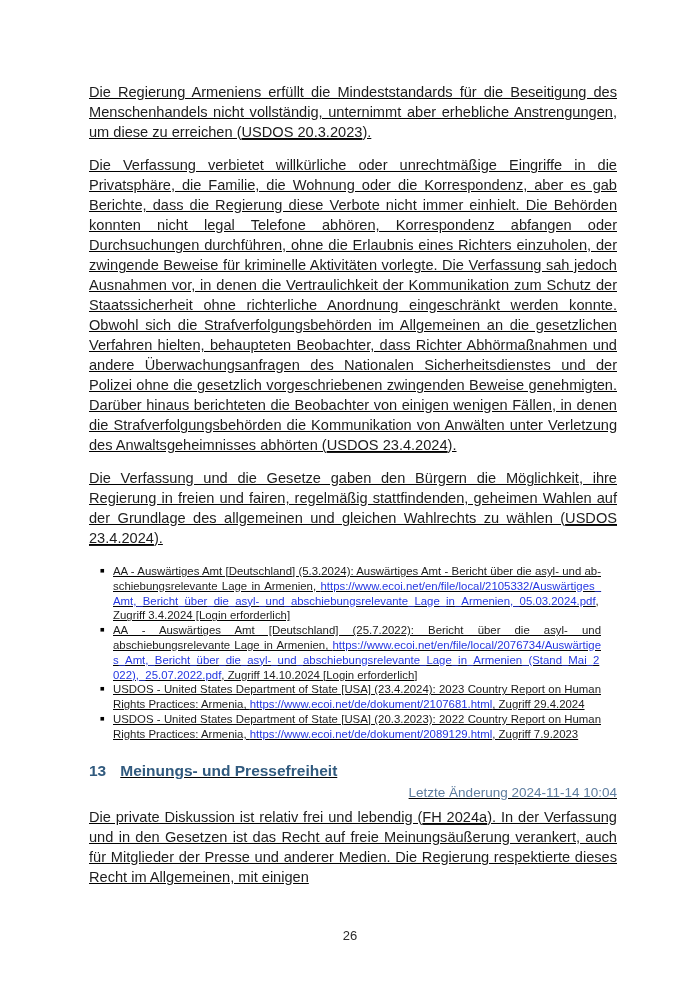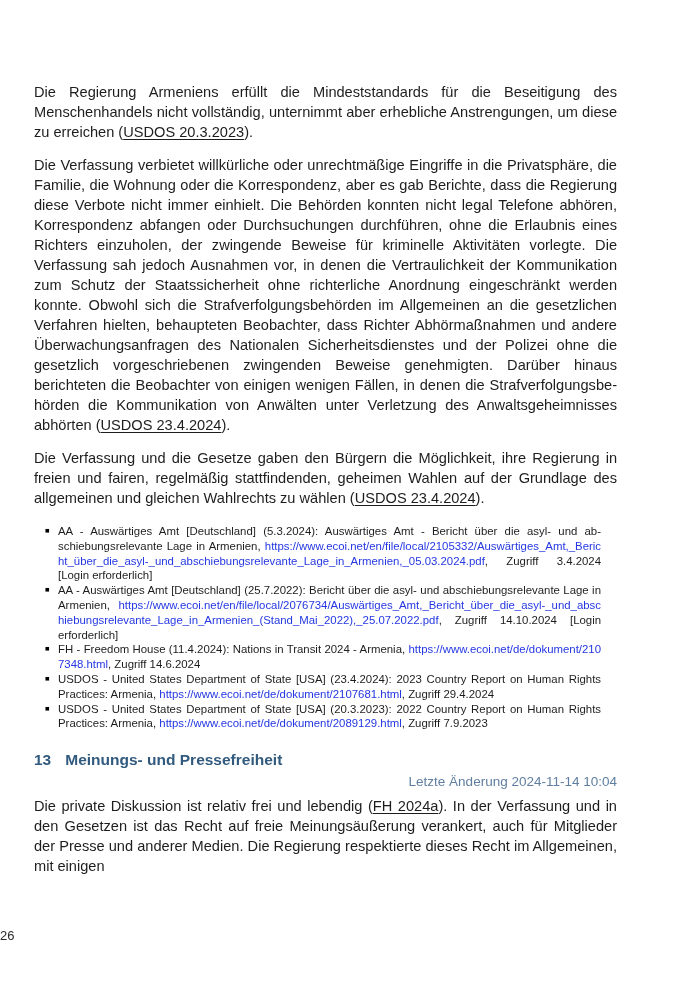--- a/index.html
+++ b/index.html
@@ -10,21 +10,22 @@
   }
   .page {
     position: relative;
     width: 700px;
     height: 990px;
     background: #ffffff;
     overflow: hidden;
     box-sizing: border-box;
   }
   .content {
-    padding: 82px 83px 0 34px;
+    padding: 82px 83px 0 89px;
+    text-decoration: underline;
   }
   p.body {
     margin: 0 0 13px 0;
     font-size: 14.6px;
     line-height: 20px;
     color: var(--text, #1d1d1d);
     text-align: justify;
     hyphens: manual;
   }
   p.quellen {
@@ -88,40 +89,39 @@
     text-align: right;
   }
   p.body.after-heading {
     margin-top: 6px;
   }
   .page-number {
     position: absolute;
     left: 0;
     right: 0;
     bottom: 47px;
-    text-align: left;
+    text-align: center;
     font-size: 13px;
     color: #2a2a2a;
   }
 </style>
 </head>
 <body>
 
 <div class="page">
   <div class="content">
 
     <p class="body">Die Regierung Armeniens erfüllt die Mindeststandards für die Beseitigung des Menschenhandels nicht vollständig, unternimmt aber erhebliche Anstrengungen, um diese zu erreichen (<a class="cite">USDOS 20.3.2023</a>).</p>
     <p class="body">Die Verfassung verbietet willkürliche oder unrechtmäßige Eingriffe in die Privatsphäre, die Fa­milie, die Wohnung oder die Korrespondenz, aber es gab Berichte, dass die Regierung diese Verbote nicht immer einhielt. Die Behörden konnten nicht legal Telefone abhören, Korrespondenz abfangen oder Durchsuchungen durchführen, ohne die Erlaubnis eines Richters einzuholen, der zwingende Beweise für kriminelle Aktivitäten vorlegte. Die Verfassung sah jedoch Ausnahmen vor, in denen die Vertraulichkeit der Kommunikation zum Schutz der Staatssicherheit ohne rich­terliche Anordnung eingeschränkt werden konnte. Obwohl sich die Strafverfolgungsbehörden im Allgemeinen an die gesetzlichen Verfahren hielten, behaupteten Beobachter, dass Richter Abhörmaßnahmen und andere Überwachungsanfragen des Nationalen Sicherheitsdienstes und der Polizei ohne die gesetzlich vorgeschriebenen zwingenden Beweise genehmigten. Darüber hinaus berichteten die Beobachter von einigen wenigen Fällen, in denen die Strafverfolgungsbe­hörden die Kommunikation von Anwälten unter Verletzung des Anwaltsgeheimnisses abhörten (<a class="cite">USDOS 23.4.2024</a>).</p>
     <p class="body">Die Verfassung und die Gesetze gaben den Bürgern die Möglichkeit, ihre Regierung in freien und fairen, regelmäßig stattfindenden, geheimen Wahlen auf der Grundlage des allgemeinen und gleichen Wahlrechts zu wählen (<a class="cite">USDOS 23.4.2024</a>).</p>
 
 
     <ul class="sources">
       <li>AA - Auswärtiges Amt [Deutschland] (5.3.2024): Auswärtiges Amt - Bericht über die asyl- und ab­schiebungsrelevante Lage in Armenien, <a class="url">https://www.ecoi.net/en/file/local/2105332/Auswärtiges_Amt,_Bericht_über_die_asyl-_und_abschiebungsrelevante_Lage_in_Armenien,_05.03.2024.pdf</a>, Zugriff 3.4.2024 [Login erforderlich]</li>
       <li>AA - Auswärtiges Amt [Deutschland] (25.7.2022): Bericht über die asyl- und abschiebungsrelevante Lage in Armenien, <a class="url">https://www.ecoi.net/en/file/local/2076734/Auswärtiges_Amt,_Bericht_über_die_asyl-_und_abschiebungsrelevante_Lage_in_Armenien_(Stand_Mai_2022),_25.07.2022.pdf</a>, Zugriff 14.10.2024 [Login erforderlich]</li>
-      <li>FH - Freedom House (11.4.2024): Nations in Transit 2024 - Armenia, <a class="url">https://www.ecoi.net/de/dokument/2107348.html</a>, Zugriff 14.6.2024</li>
       <li>USDOS - United States Department of State [USA] (23.4.2024): 2023 Country Report on Human Rights Practices: Armenia, <a class="url">https://www.ecoi.net/de/dokument/2107681.html</a>, Zugriff 29.4.2024</li>
       <li>USDOS - United States Department of State [USA] (20.3.2023): 2022 Country Report on Human Rights Practices: Armenia, <a class="url">https://www.ecoi.net/de/dokument/2089129.html</a>, Zugriff 7.9.2023</li>
     </ul>
 
     <h2 class="section-heading">
       <span class="sec-num">13</span><span class="sec-title">Meinungs- und Pressefreiheit</span>
     </h2>
     <div class="last-change">Letzte Änderung 2024-11-14 10:04</div>
 
     <p class="body after-heading">Die private Diskussion ist relativ frei und lebendig (<a class="cite">FH 2024a</a>). In der Verfassung und in den Gesetzen ist das Recht auf freie Meinungsäußerung verankert, auch für Mitglieder der Pres­se und anderer Medien. Die Regierung respektierte dieses Recht im Allgemeinen, mit einigen</p>

